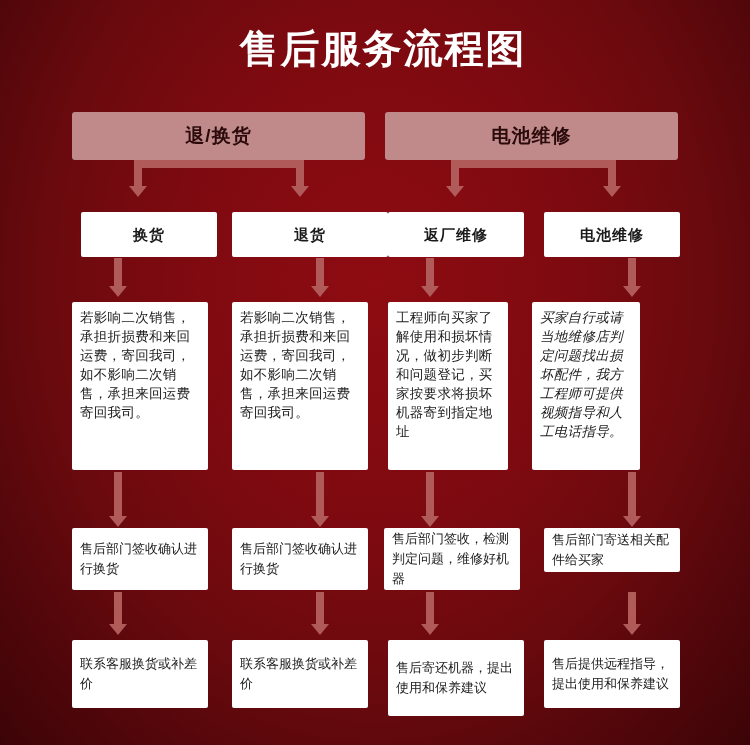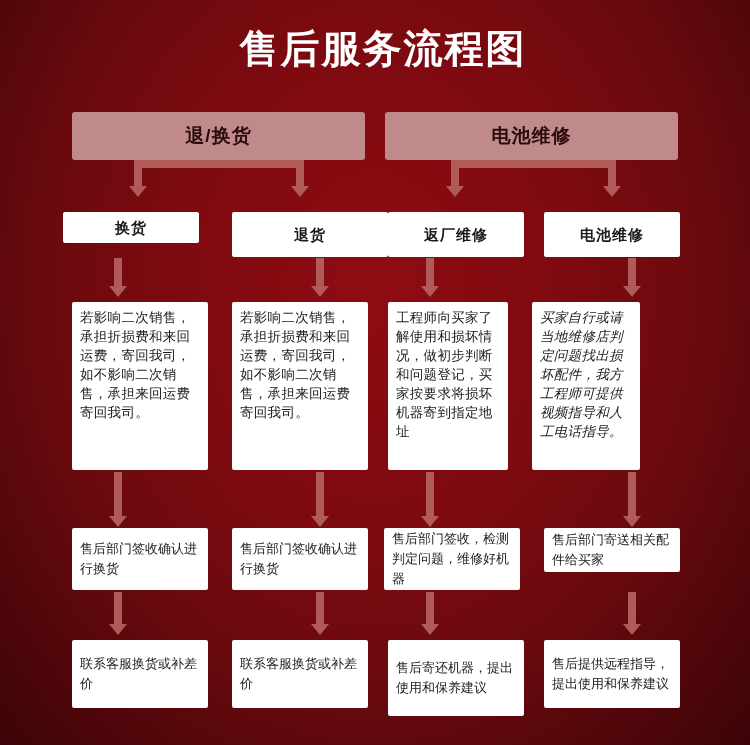--- a/index.html
+++ b/index.html
@@ -146,21 +146,21 @@
   <div class="h" style="left:0px; width:88px;"></div>
   <div class="v" style="left:0px; top:0px; height:28px;"></div>
   <div class="head" style="left:-5px; top:26px;"></div>
 </div>
 <div class="elbow" style="left:527px; top:160px; width:100px; height:52px;">
   <div class="h" style="left:0px; width:89px;"></div>
   <div class="v" style="left:81px; top:0px; height:28px;"></div>
   <div class="head" style="left:76px; top:26px;"></div>
 </div>
 
-<div class="node center" style="left:63px; top:212px; width:136px; height:31px;">
+<div class="node center" style="left:81px; top:212px; width:136px; height:45px;">
   <span>换货</span>
 </div>
 <div class="node center" style="left:232px; top:212px; width:156px; height:45px;">
   <span>退货</span>
 </div>
 <div class="node center" style="left:388px; top:212px; width:136px; height:45px;">
   <span>返厂维修</span>
 </div>
 <div class="node center" style="left:544px; top:212px; width:136px; height:45px;">
   <span>电池维修</span>

